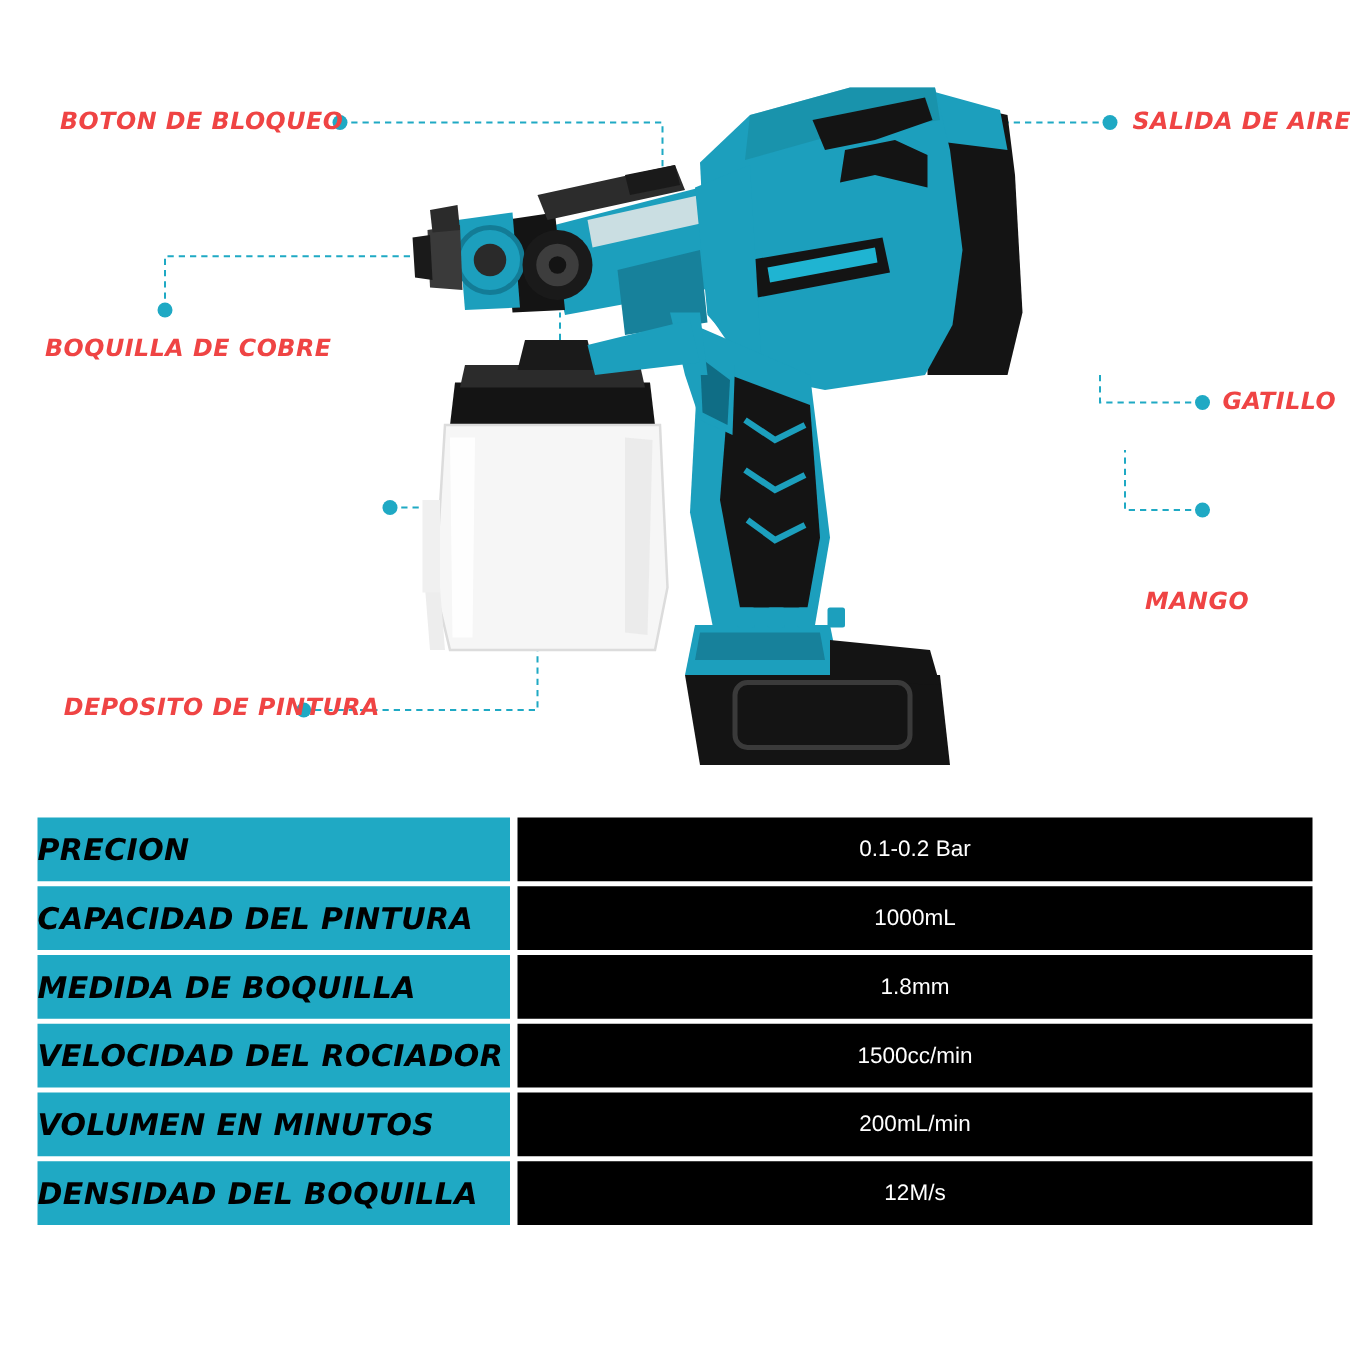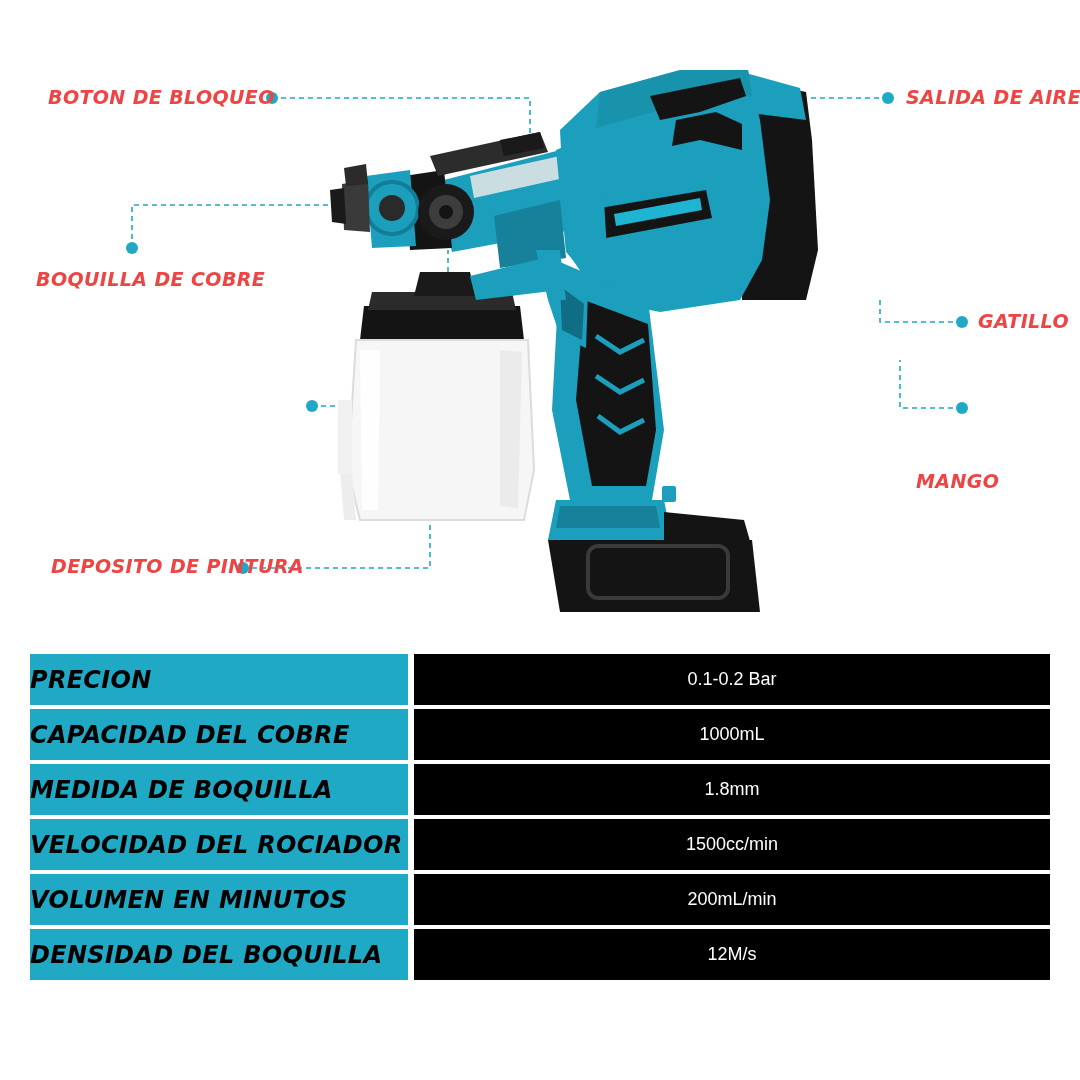--- a/index.html
+++ b/index.html
@@ -214,21 +214,21 @@
   </div>
 
   <table id="spec-table">
     <tbody>
       <tr>
         <td class="spec-name">PRECION</td>
         <td class="spec-gap"></td>
         <td class="spec-value">0.1-0.2 Bar</td>
       </tr>
       <tr>
-        <td class="spec-name">CAPACIDAD DEL COBRE</td>
+        <td class="spec-name">CAPACIDAD DEL PINTURA</td>
         <td class="spec-gap"></td>
         <td class="spec-value">1000mL</td>
       </tr>
       <tr>
         <td class="spec-name">MEDIDA DE BOQUILLA</td>
         <td class="spec-gap"></td>
         <td class="spec-value">1.8mm</td>
       </tr>
       <tr>
         <td class="spec-name">VELOCIDAD DEL ROCIADOR</td>

